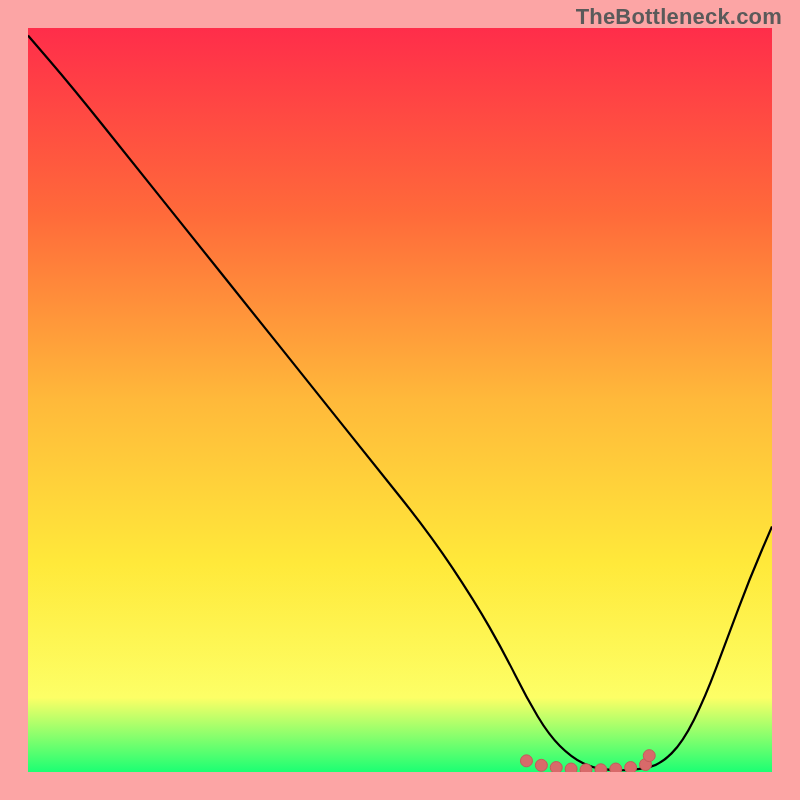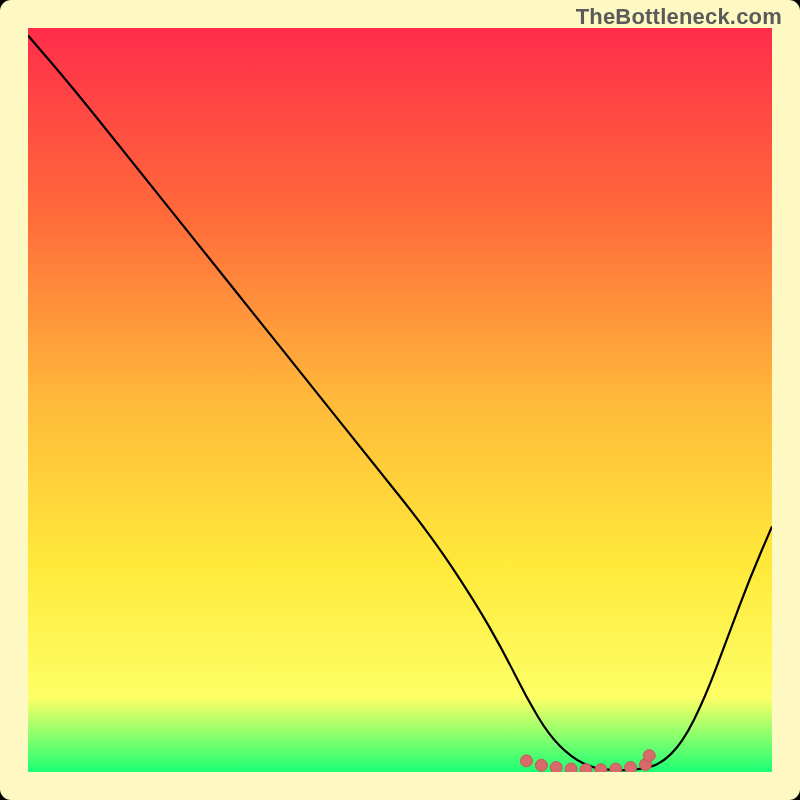--- a/index.html
+++ b/index.html
@@ -1,22 +1,21 @@
 <!DOCTYPE html>
 <html><head>
 <meta charset="utf-8">
 <style>
   * { margin: 0; padding: 0; box-sizing: border-box; }
   html, body { width: 800px; height: 800px; background: #000; overflow: hidden; }
   .stage {
     position: relative;
     width: 800px;
     height: 800px;
-    background: #fef9c3;
-    border-radius: 11px;
+    background: #fca5a5;
   }
   .watermark {
     position: absolute;
     top: 4px;
     right: 18px;
     font-family: Arial, Helvetica, sans-serif;
     font-size: 22px;
     font-weight: 600;
     color: #5a5a5a;
     letter-spacing: 0.2px;

